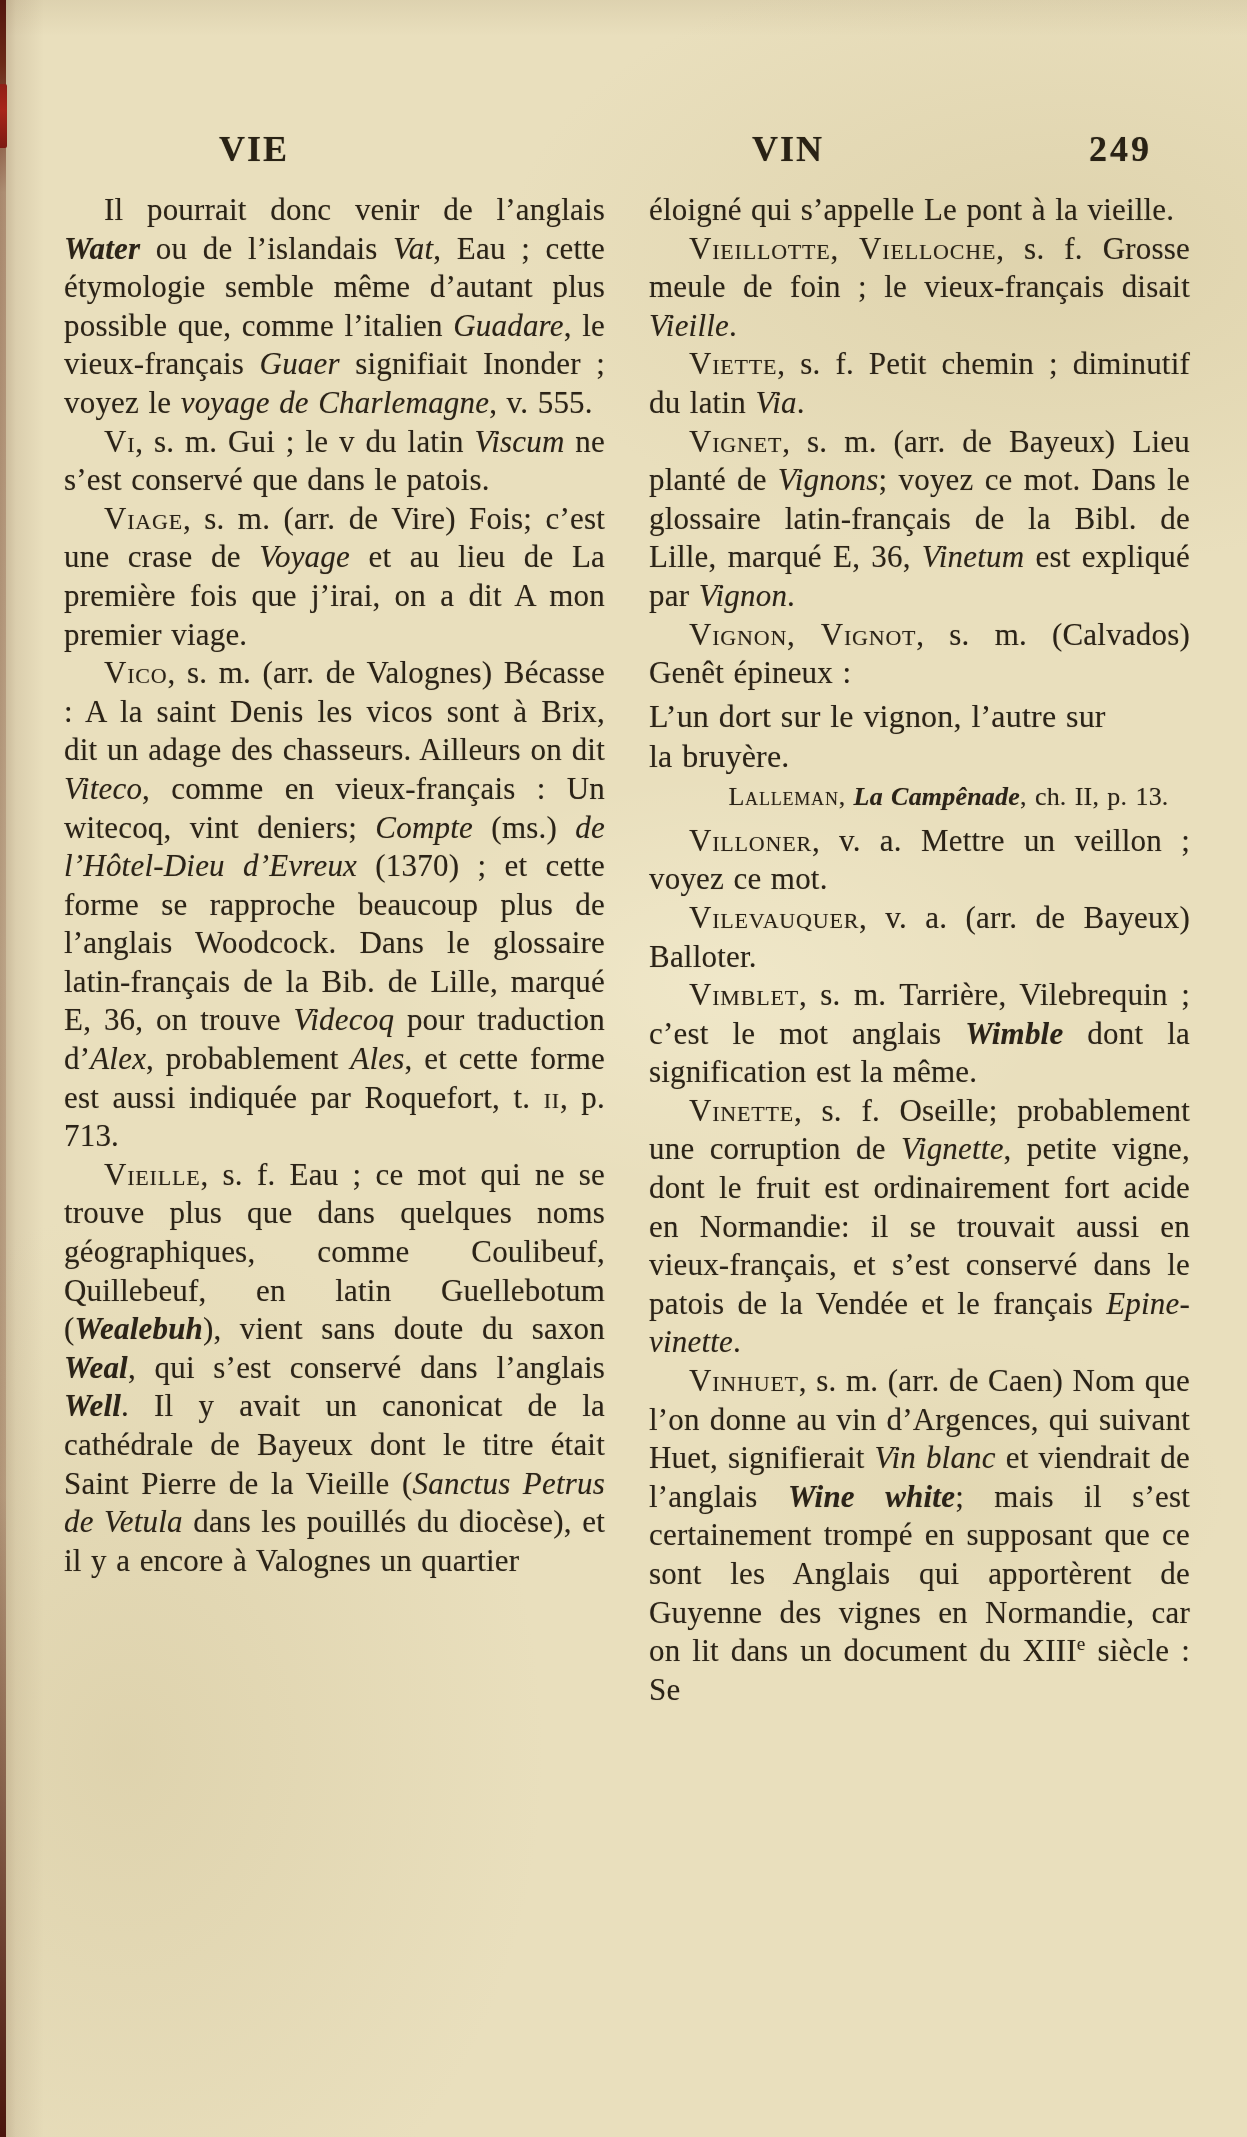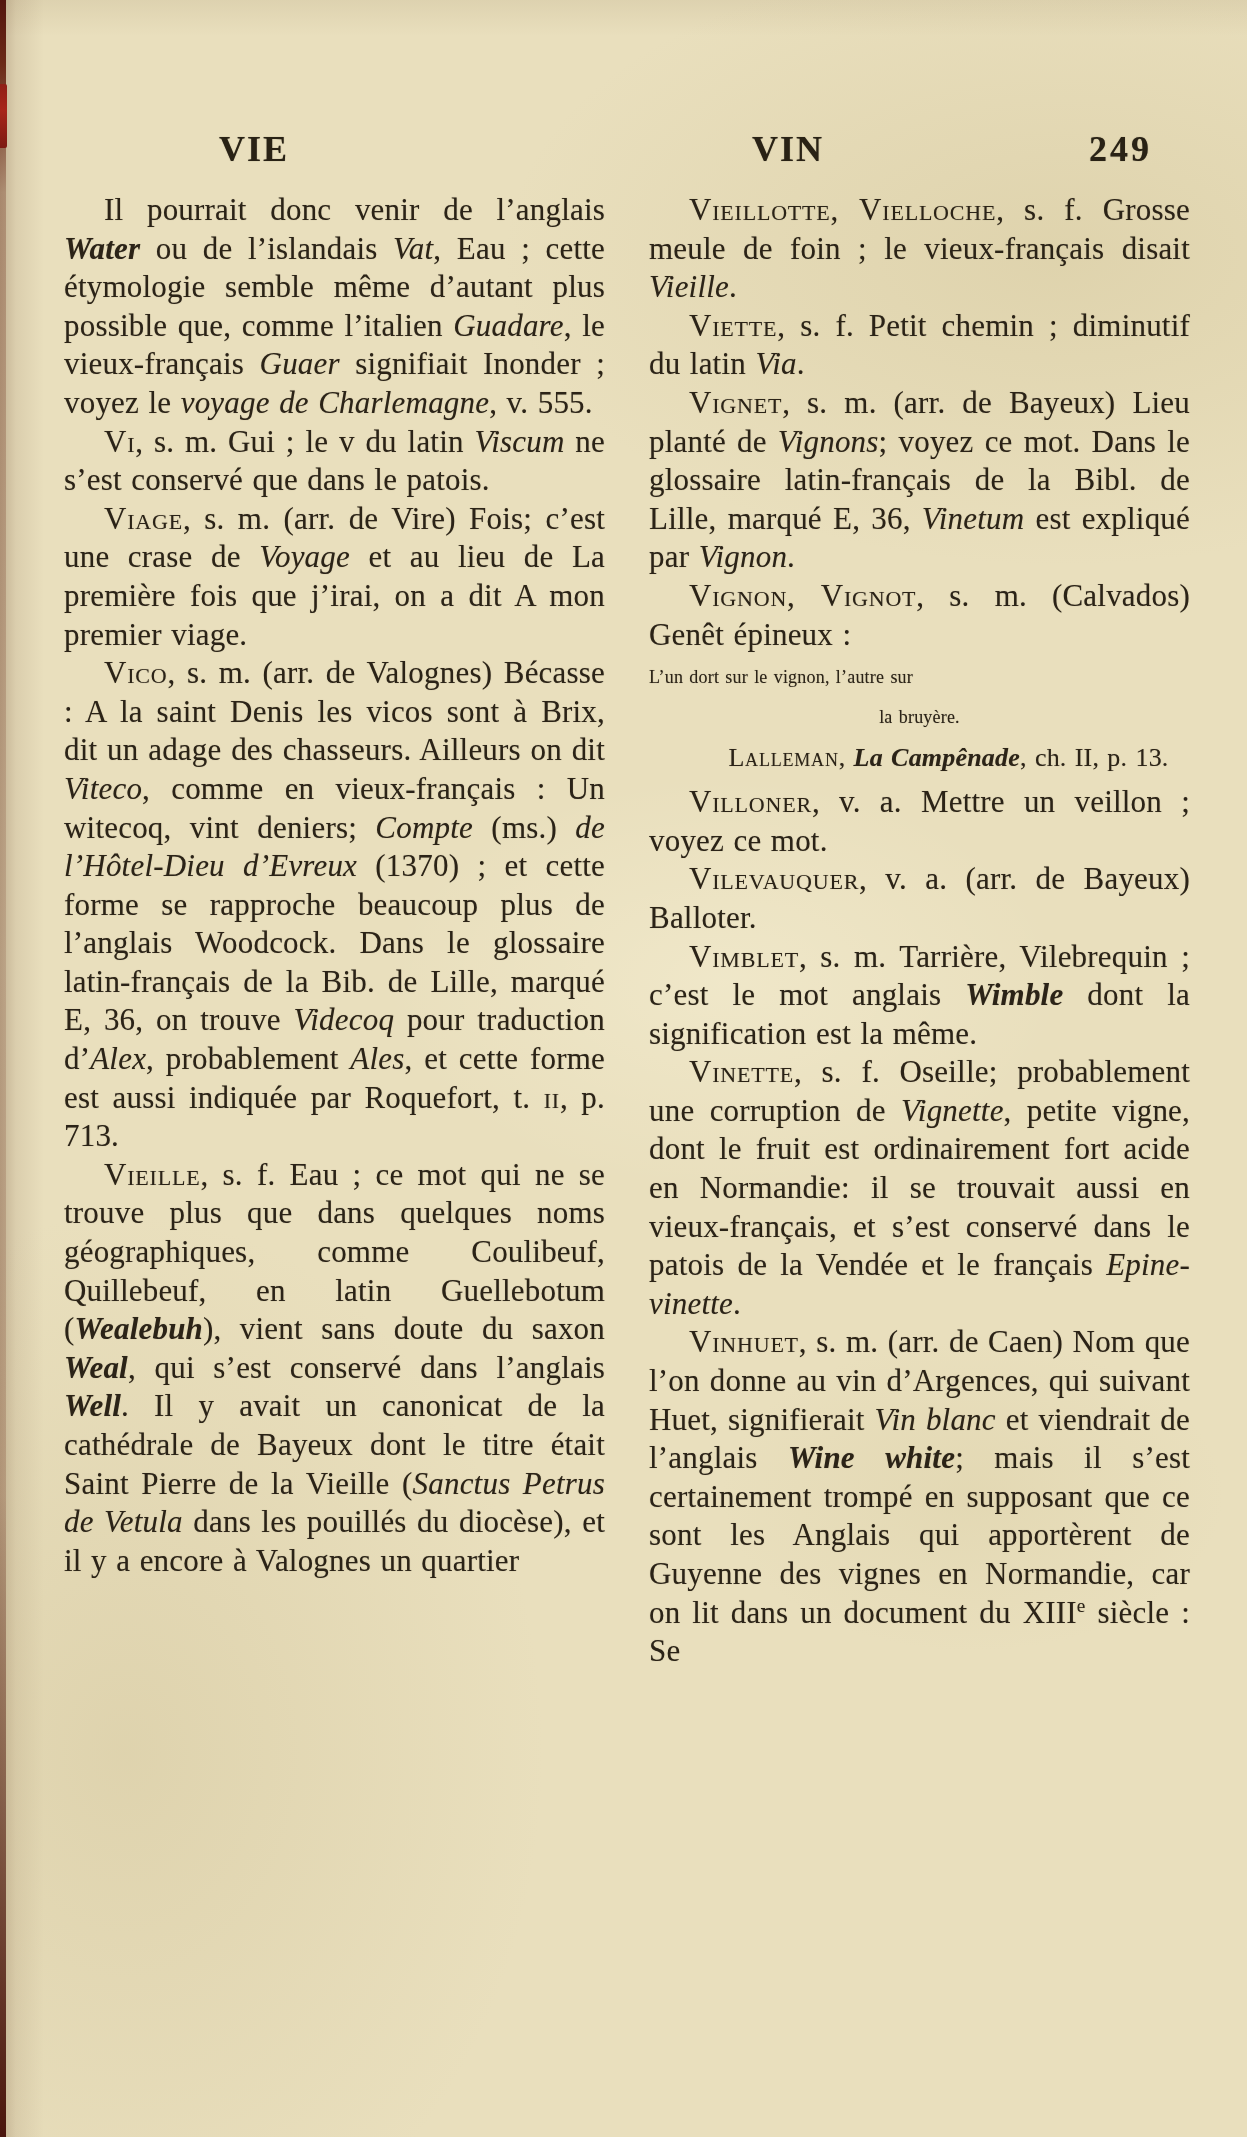--- a/index.html
+++ b/index.html
@@ -57,22 +57,22 @@
     font-size:31px;
     line-height:38.6px;
     text-align:justify;
     text-indent:40px;
     letter-spacing:0.2px;
     word-spacing:1.5px;
     hyphens:auto;-webkit-hyphens:auto;
     text-shadow:0 0 1px rgba(43,35,23,0.30);
   }
   .para.noindent{text-indent:0;}
-  .para.quote{font-size:18px;line-height:33px;text-indent:0;margin-top:7px;}
-  .para.quote.right{text-align:center;}
+  .para.quote{font-size:32px;line-height:33px;text-indent:0;margin-top:7px;}
+  .para.quote.right{text-align:left;}
   .para.citation{
     font-size:26px;line-height:33px;text-indent:0;
     margin:7px 6px 9px 64px;text-align:center;
   }
   .i{font-style:italic;}
   .bi{font-style:italic;font-weight:bold;}
   .sc{font-variant:small-caps;letter-spacing:0.8px;}
   .sup{vertical-align:super;font-size:0.62em;line-height:0;}
 </style>
 </head>
@@ -90,20 +90,21 @@
 
   <div class="columns">
     <div class="column">
         <p class="para">Il pourrait donc venir de l’anglais <span class="bi">Water</span> ou de l’islandais <span class="i">Vat</span>, Eau ; cette étymologie semble même d’autant plus possible que, comme l’italien <span class="i">Guadare</span>, le vieux-français <span class="i">Guaer</span> signifiait Inonder ; voyez le <span class="i">voyage de Charlemagne</span>, v. 555.</p>
         <p class="para"><span class="sc">Vi</span>, s. m. Gui ; le v du latin <span class="i">Viscum</span> ne s’est conservé que dans le patois.</p>
         <p class="para"><span class="sc">Viage</span>, s. m. (arr. de Vire) Fois; c’est une crase de <span class="i">Voyage</span> et au lieu de La première fois que j’irai, on a dit A mon premier viage.</p>
         <p class="para"><span class="sc">Vico</span>, s. m. (arr. de Valognes) Bécasse : A la saint Denis les vicos sont à Brix, dit un adage des chasseurs. Ailleurs on dit <span class="i">Viteco</span>, comme en vieux-français : Un witecoq, vint deniers; <span class="i">Compte</span> (ms.) <span class="i">de l’Hôtel-Dieu d’Evreux</span> (1370) ; et cette forme se rapproche beaucoup plus de l’anglais Woodcock. Dans le glossaire latin-français de la Bib. de Lille, marqué E, 36, on trouve <span class="i">Videcoq</span> pour traduction d’<span class="i">Alex</span>, probablement <span class="i">Ales</span>, et cette forme est aussi indiquée par Roquefort, t. <span class="sc">ii</span>, p. 713.</p>
         <p class="para"><span class="sc">Vieille</span>, s. f. Eau ; ce mot qui ne se trouve plus que dans quelques noms géographiques, comme Coulibeuf, Quillebeuf, en latin Guellebotum (<span class="bi">Wealebuh</span>), vient sans doute du saxon <span class="bi">Weal</span>, qui s’est conservé dans l’anglais <span class="bi">Well</span>. Il y avait un canonicat de la cathédrale de Bayeux dont le titre était Saint Pierre de la Vieille (<span class="i">Sanctus Petrus de Vetula</span> dans les pouillés du diocèse), et il y a encore à Valognes un quartier</p>
       </div>
     <div class="column">
+        <p class="para noindent">éloigné qui s’appelle Le pont à la vieille.</p>
         <p class="para"><span class="sc">Vieillotte, Vielloche</span>, s. f. Grosse meule de foin ; le vieux-français disait <span class="i">Vieille</span>.</p>
         <p class="para"><span class="sc">Viette</span>, s. f. Petit chemin ; diminutif du latin <span class="i">Via</span>.</p>
         <p class="para"><span class="sc">Vignet</span>, s. m. (arr. de Bayeux) Lieu planté de <span class="i">Vignons</span>; voyez ce mot. Dans le glossaire latin-français de la Bibl. de Lille, marqué E, 36, <span class="i">Vinetum</span> est expliqué par <span class="i">Vignon</span>.</p>
         <p class="para"><span class="sc">Vignon, Vignot</span>, s. m. (Calvados) Genêt épineux :</p>
         <p class="para quote">L’un dort sur le vignon, l’autre sur</p>
         <p class="para quote right">la bruyère.</p>
         <p class="para citation"><span class="sc">Lalleman</span>, <span class="bi">La Campênade</span>, ch. II, p. 13.</p>
         <p class="para"><span class="sc">Villoner</span>, v. a. Mettre un veillon ; voyez ce mot.</p>
         <p class="para"><span class="sc">Vilevauquer</span>, v. a. (arr. de Bayeux) Balloter.</p>
         <p class="para"><span class="sc">Vimblet</span>, s. m. Tarrière, Vilebrequin ; c’est le mot anglais <span class="bi">Wimble</span> dont la signification est la même.</p>

